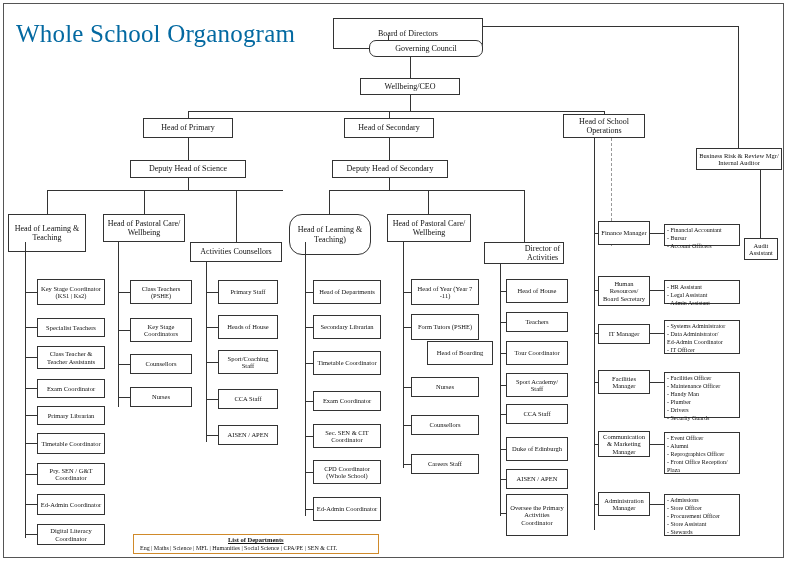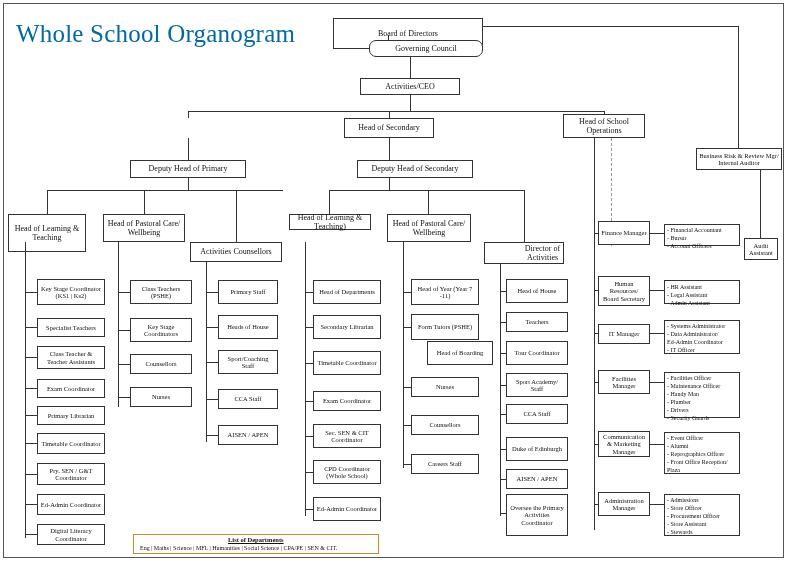--- a/index.html
+++ b/index.html
@@ -21,42 +21,43 @@
 </head>
 <body>
 
 <div id="canvas">
   <div id="frame"></div>
 
   <div class="title" style="left:16px;top:20px;">Whole School Organogram</div>
 
   <div class="box" style="left:333px;top:18px;width:150px;height:31px;">Board of Directors</div>
   <div class="box" style="left:369px;top:40px;width:114px;height:17px;border-radius:7px;">Governing Council</div>
-  <div class="box" style="left:360px;top:78px;width:100px;height:17px;">Activities/CEO</div>
+  <div class="box" style="left:360px;top:78px;width:100px;height:17px;">Wellbeing/CEO</div>
 
   <div class="ln lnv" style="left:369px;top:26px;height:1px;width:0;"></div>
   <div class="ln lnh" style="left:483px;top:26px;width:255px;"></div>
   <div class="ln lnv" style="left:738px;top:26px;height:122px;"></div>
   <div class="ln lnv" style="left:388px;top:35px;height:5px;"></div>
   <div class="ln lnv" style="left:410px;top:57px;height:21px;"></div>
   <div class="ln lnh" style="left:410px;top:78px;width:0px;"></div>
 
   <div class="ln lnv" style="left:410px;top:95px;height:16px;"></div>
   <div class="ln lnh" style="left:188px;top:111px;width:416px;"></div>
   <div class="ln lnv" style="left:188px;top:111px;height:7px;"></div>
   <div class="ln lnv" style="left:389px;top:111px;height:7px;"></div>
   <div class="ln lnv" style="left:604px;top:111px;height:7px;"></div>
 
+  <div class="box" style="left:143px;top:118px;width:90px;height:20px;">Head of Primary</div>
   <div class="box" style="left:344px;top:118px;width:90px;height:20px;text-align:right;">Head of Secondary</div>
   <div class="box" style="left:563px;top:114px;width:82px;height:24px;">Head of School Operations</div>
 
   <div class="box xs" style="left:696px;top:148px;width:86px;height:22px;">Business Risk &amp; Review Mgr/ Internal Auditor</div>
 
   <div class="ln lnv" style="left:188px;top:138px;height:22px;"></div>
-  <div class="box" style="left:130px;top:160px;width:116px;height:18px;">Deputy Head of Primary</div>
+  <div class="box" style="left:130px;top:160px;width:116px;height:18px;">Deputy Head of Science</div>
 
   <div class="ln lnv" style="left:188px;top:178px;height:12px;"></div>
   <div class="ln lnh" style="left:47px;top:190px;width:236px;"></div>
   <div class="ln lnv" style="left:47px;top:190px;height:24px;"></div>
   <div class="ln lnv" style="left:144px;top:190px;height:24px;"></div>
   <div class="ln lnv" style="left:236px;top:190px;height:52px;"></div>
 
   <div class="box" style="left:8px;top:214px;width:78px;height:38px;">Head of Learning &amp; Teaching</div>
   <div class="box" style="left:103px;top:214px;width:82px;height:28px;">Head of Pastoral Care/ Wellbeing</div>
   <div class="box" style="left:190px;top:242px;width:92px;height:20px;">Activities Counsellors</div>
@@ -100,29 +101,29 @@
   <div class="ln lnh" style="left:206px;top:399px;width:12px;"></div>
   <div class="ln lnh" style="left:206px;top:435px;width:12px;"></div>
 
   <div class="box xs" style="left:218px;top:280px;width:60px;height:24px;">Primary Staff</div>
   <div class="box xs" style="left:218px;top:315px;width:60px;height:24px;">Heads of House</div>
   <div class="box xs" style="left:218px;top:350px;width:60px;height:24px;">Sport/Coaching Staff</div>
   <div class="box xs" style="left:218px;top:389px;width:60px;height:20px;">CCA Staff</div>
   <div class="box xs" style="left:218px;top:425px;width:60px;height:20px;">AISEN / APEN</div>
 
   <div class="ln lnv" style="left:389px;top:138px;height:22px;"></div>
-  <div class="box" style="left:332px;top:160px;width:116px;height:18px;margin-left:25px;">Deputy Head of Secondary</div>
+  <div class="box" style="left:332px;top:160px;width:116px;height:18px;">Deputy Head of Secondary</div>
 
   <div class="ln lnv" style="left:389px;top:178px;height:12px;"></div>
   <div class="ln lnh" style="left:329px;top:190px;width:196px;"></div>
   <div class="ln lnv" style="left:329px;top:190px;height:24px;"></div>
   <div class="ln lnv" style="left:428px;top:190px;height:24px;"></div>
   <div class="ln lnv" style="left:524px;top:190px;height:52px;"></div>
 
-  <div class="box" style="left:289px;top:214px;width:82px;height:16px;">Head of Learning &amp; Teaching)</div>
+  <div class="box" style="left:289px;top:214px;width:82px;height:41px;border-radius:13px;">Head of Learning &amp; Teaching)</div>
   <div class="box" style="left:387px;top:214px;width:84px;height:28px;">Head of Pastoral Care/ Wellbeing</div>
   <div class="box" style="left:484px;top:242px;width:80px;height:22px;padding-left:39px;">Director of Activities</div>
 
   <div class="ln lnv" style="left:305px;top:242px;height:274px;"></div>
   <div class="ln lnh" style="left:305px;top:292px;width:8px;"></div>
   <div class="ln lnh" style="left:305px;top:327px;width:8px;"></div>
   <div class="ln lnh" style="left:305px;top:363px;width:8px;"></div>
   <div class="ln lnh" style="left:305px;top:401px;width:8px;"></div>
   <div class="ln lnh" style="left:305px;top:436px;width:8px;"></div>
   <div class="ln lnh" style="left:305px;top:472px;width:8px;"></div>

